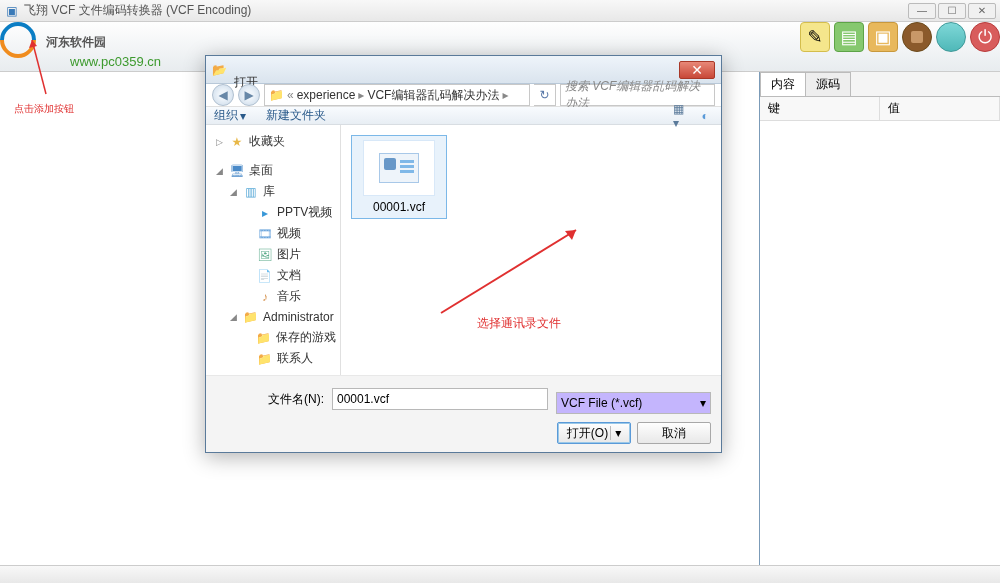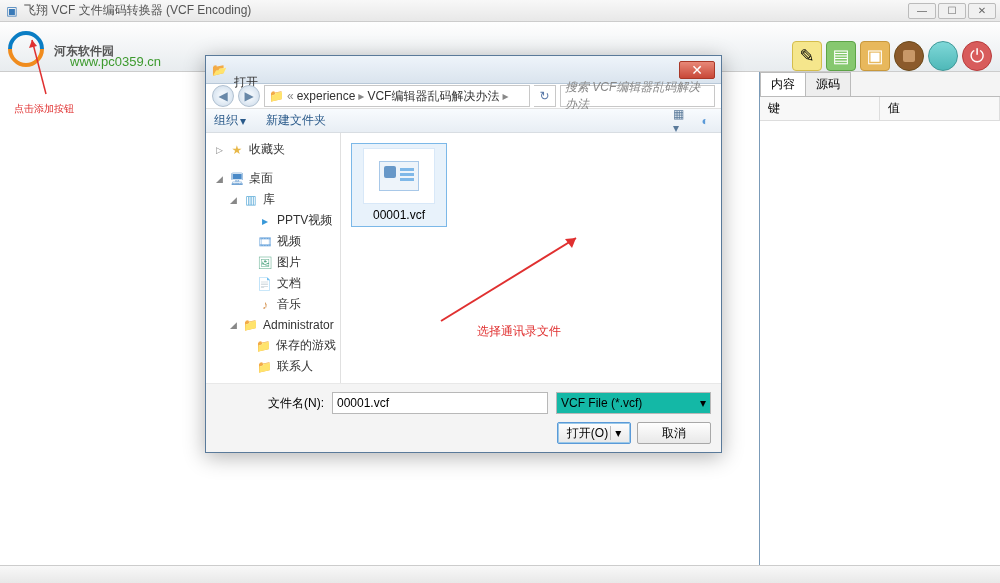--- a/index.html
+++ b/index.html
@@ -6,21 +6,21 @@
     body { background: #fff; width: 1000px; height: 583px; overflow: hidden; position: relative; }
 
     
     .main-window { width: 100%; height: 100%; display: flex; flex-direction: column; }
     .main-titlebar { height: 22px; background: linear-gradient(#f8f8f8, #e8e8e8); border-bottom: 1px solid #ccc; display: flex; align-items: center; padding: 0 4px; }
     .main-titlebar .app-icon { width: 16px; height: 16px; margin-right: 4px; display:flex; align-items:center; justify-content:center; color:#3a7ab8; }
     .main-titlebar .title { flex: 1; color: #555; }
     .win-controls { display: flex; gap: 2px; }
     .win-btn { width: 28px; height: 16px; border: 1px solid #bbb; border-radius: 2px; background: #f0f0f0; display: flex; align-items: center; justify-content: center; font-size: 10px; color:#666; cursor: pointer; }
 
-    .main-toolbar { height: 50px; background: linear-gradient(#fefefe, #e8ecef); border-bottom: 1px solid #ccc; display: flex; align-items: flex-end; padding: 0 8px; position: relative; }
+    .main-toolbar { height: 50px; background: linear-gradient(#fefefe, #e8ecef); border-bottom: 1px solid #ccc; display: flex; align-items: flex-start; padding: 0 0; position: relative; }
     .logo-area { font-size: 26px; font-weight: bold; color: #555; display: flex; align-items: center; gap: 6px; }
     .logo-circle { width: 40px; height: 40px; position: relative; }
     .logo-circle .c1 { position:absolute; width:36px; height:36px; border:4px solid #0a7dc4; border-radius:50%; border-right-color:transparent; border-bottom-color:transparent; transform:rotate(45deg); }
     .logo-circle .c2 { position:absolute; width:36px; height:36px; border:4px solid #f08c1e; border-radius:50%; border-left-color:transparent; border-top-color:transparent; transform:rotate(45deg); }
     .logo-url { position:absolute; left:70px; top:32px; font-size:13px; color:#3d9a2e; font-weight:normal; }
     .tool-icons { margin-left: auto; display: flex; gap: 4px; }
     .tool-icon { width: 30px; height: 30px; border-radius: 4px; display: flex; align-items: center; justify-content: center; cursor: pointer; font-size:18px; }
     .ti-yellow { background:#f5e68c; border:1px solid #d4bd4c; }
     .ti-green { background:#86c86f; border:1px solid #5da347; color:#fff; }
     .ti-orange { background:#e8b85c; border:1px solid #c8983c; color:#fff; }
@@ -91,21 +91,21 @@
     .vcf-card::before { content:''; position:absolute; left:4px; top:4px; width:12px; height:12px; background:#6898c8; border-radius:2px; }
     .vcf-card::after { content:''; position:absolute; right:4px; top:6px; width:14px; height:3px; background:#7fb8e8; box-shadow:0 5px 0 #7fb8e8, 0 10px 0 #7fb8e8; }
     .file-label { text-align: center; }
     .selection-annotation { position:absolute; left:136px; top:190px; color:#e03030;text-align:center; }
     .arrow-svg { position:absolute; }
 
     .dlg-footer { border-top: 1px solid #e8e8e8; padding: 8px 10px; background:#f4f4f4; }
     .footer-row { display: flex; align-items: center; gap: 8px; margin-bottom: 8px; }
     .footer-row label { width: 108px; text-align: right; }
     .fname-input { flex: 1; height: 22px; border: 1px solid #b8b8b8; padding: 0 4px; background:#fff; }
-    .ftype-select { width: 155px; height: 22px; border: 1px solid #b8b8b8; padding: 0 4px; display: flex; align-items: center; justify-content: space-between; background:#14b8a6; cursor:pointer; }
+    .ftype-select { width: 155px; height: 22px; border: 1px solid #b8b8b8; padding: 0 4px; display: flex; align-items: center; justify-content: space-between; background:#c4b5fd; cursor:pointer;margin-top:8px; }
     .footer-btns { display: flex; justify-content: flex-end; gap: 6px; }
     .dlg-btn { width: 74px; height: 22px; border: 1px solid #a8a8a8; background: linear-gradient(#fefefe, #e8e8e8); border-radius: 2px; cursor: pointer; display:flex; align-items:center; justify-content:center; gap:2px; }
     .dlg-btn.default { border-color: #5a9ad8; box-shadow: 0 0 0 1px #9ac8e8 inset; }
   </style>
 </head>
 <body>
 
 <div class="main-window">
 
   <div class="main-titlebar">

